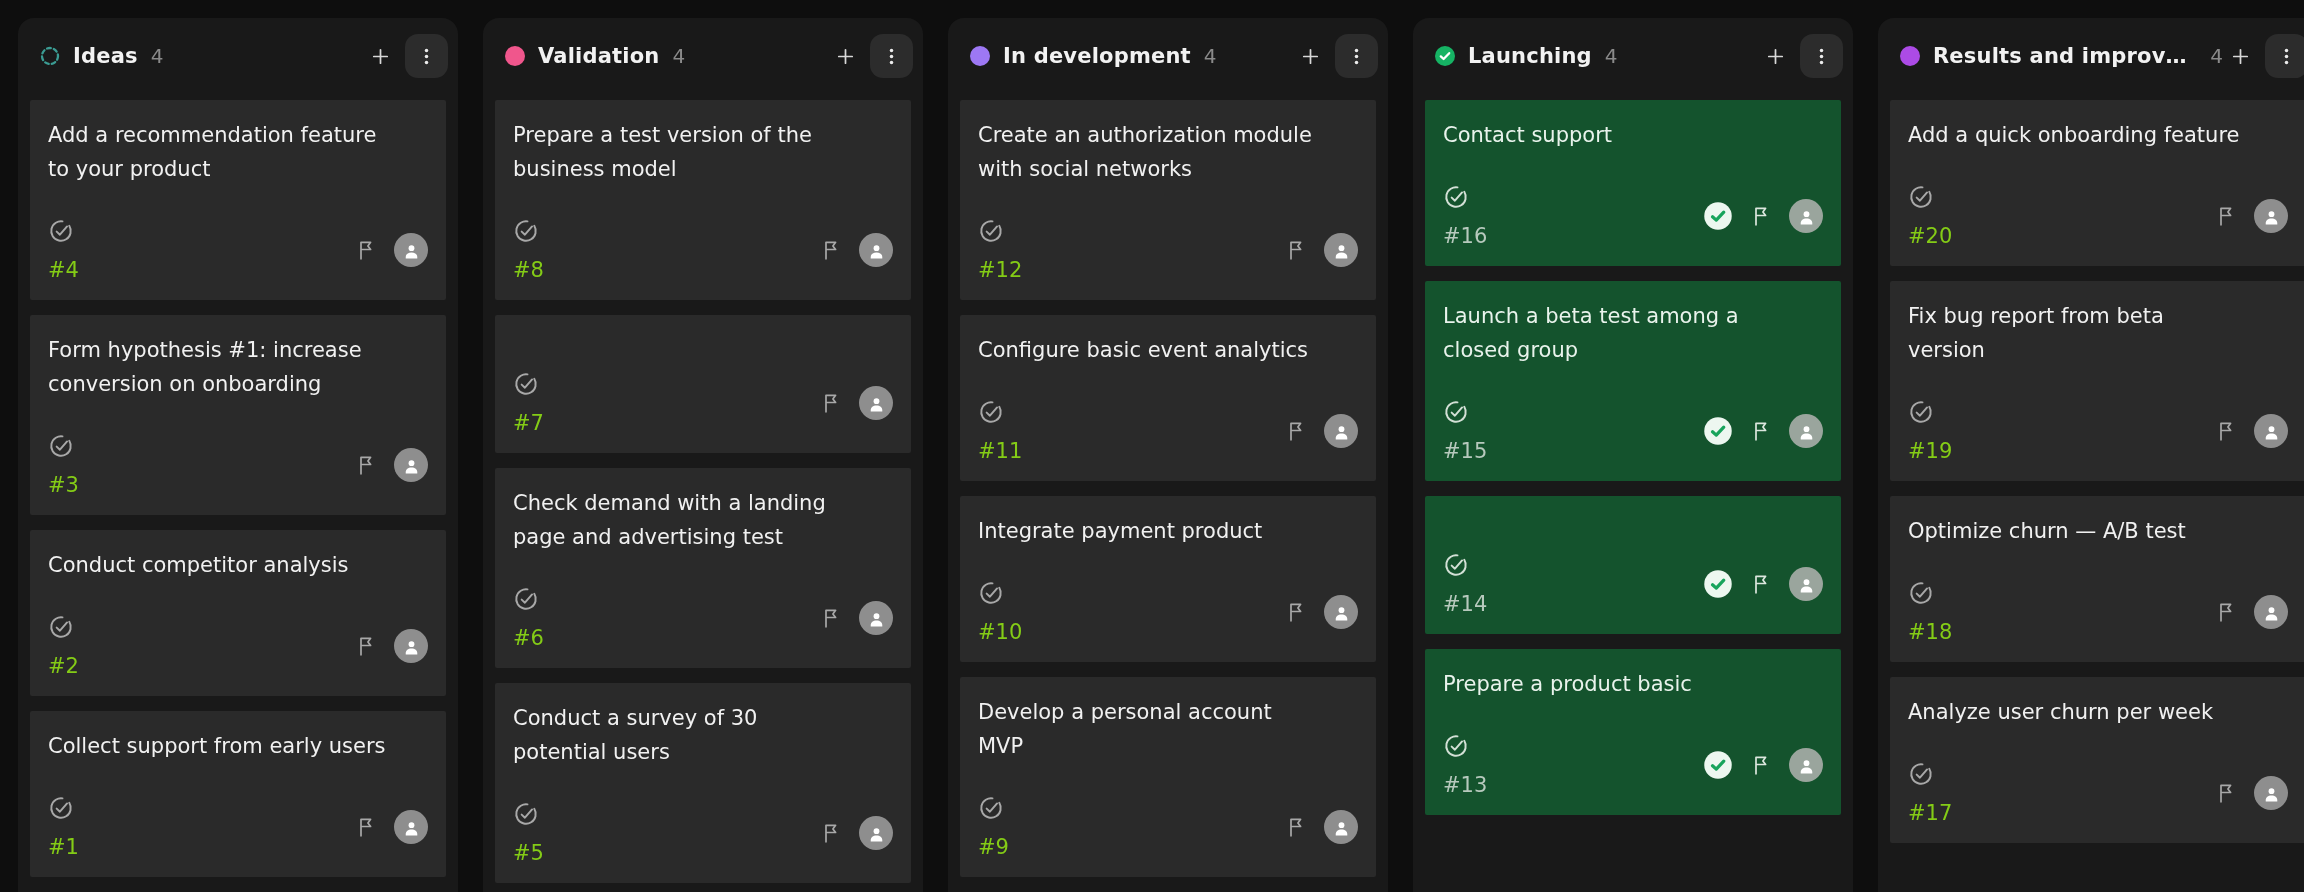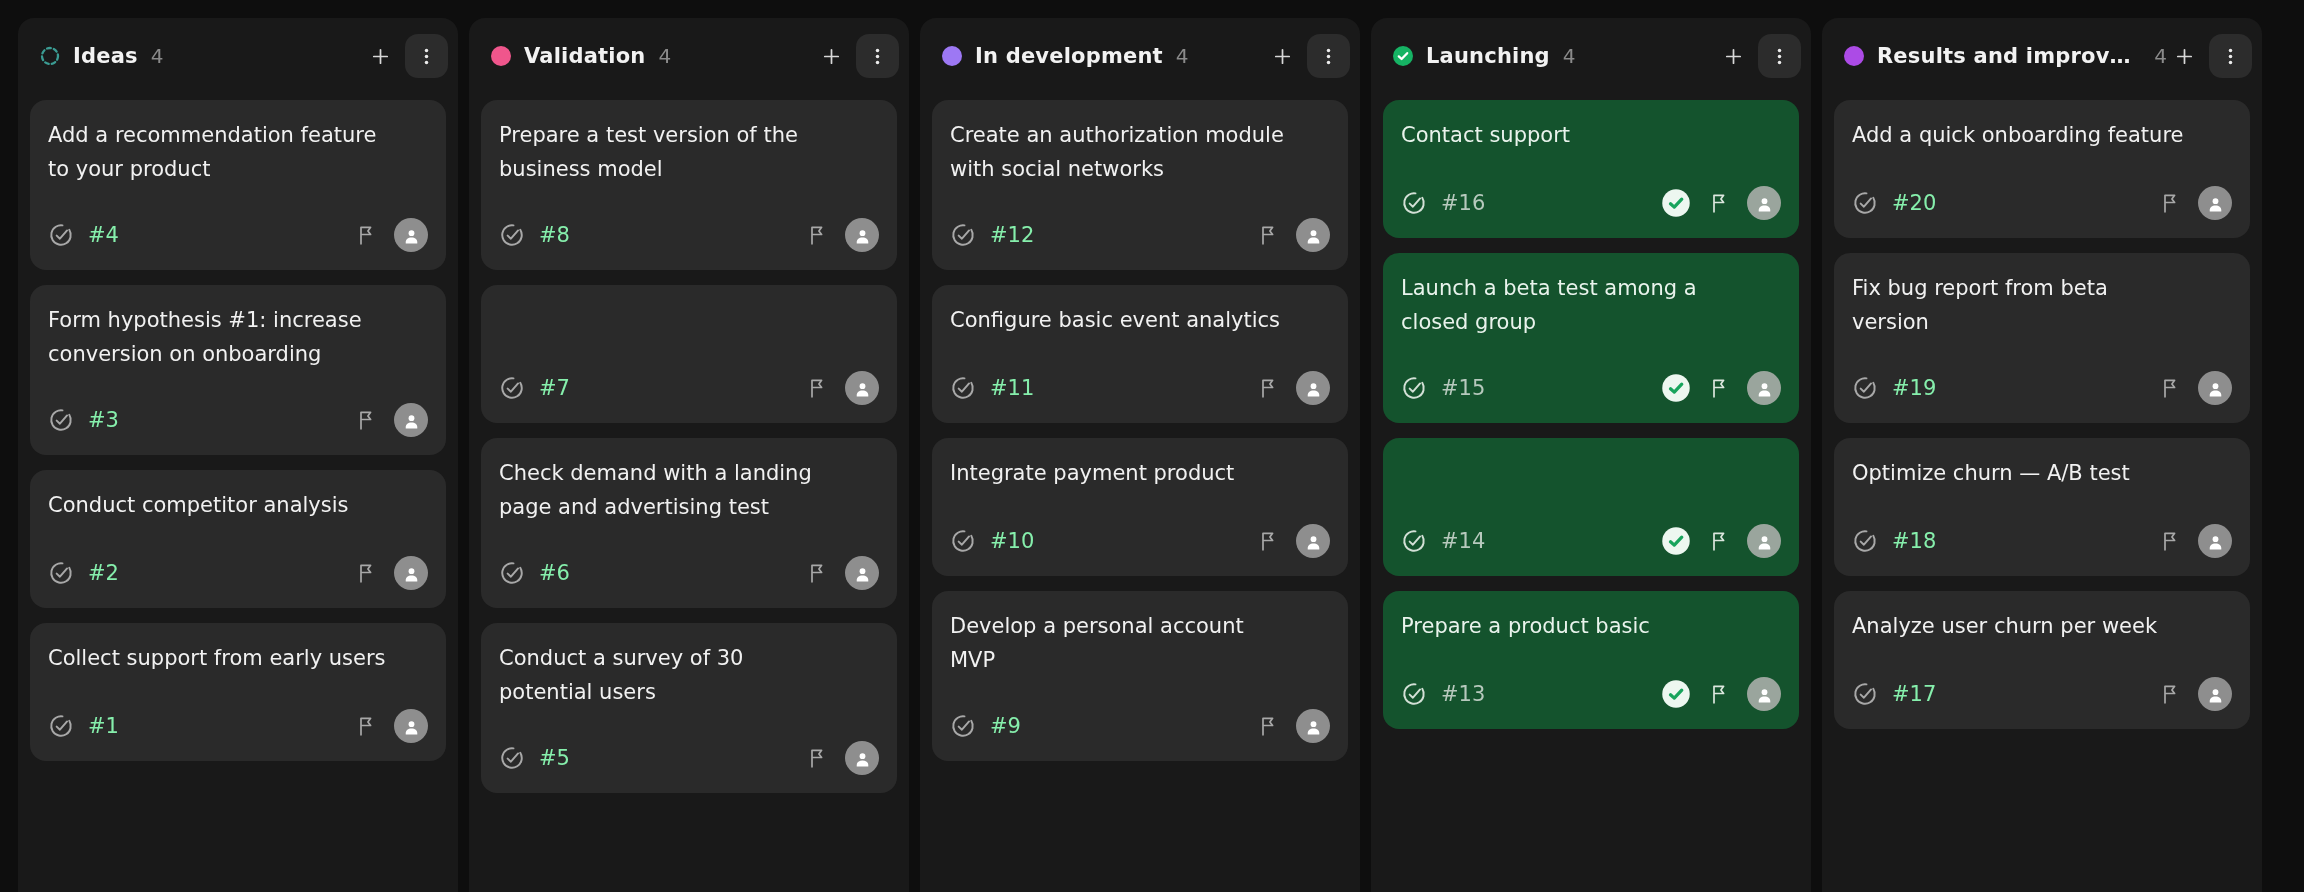--- a/index.html
+++ b/index.html
@@ -7,21 +7,21 @@
     margin: 0;
     padding: 0;
     width: 2304px;
     height: 892px;
     overflow: hidden;
     background: #0E0E0E;
     font-family: "DejaVu Sans", "Liberation Sans", sans-serif;
   }
   .board {
     display: flex;
-    gap: 11px;
+    gap: 25px;
     padding: 18px 14px 0 18px;
     height: 892px;
     box-sizing: border-box;
   }
   .column {
     width: 440px;
     min-width: 440px;
     height: 910px;
     background: #191919;
     border-radius: 16px;
@@ -95,21 +95,21 @@
   .cards {
     margin-top: 22px;
     padding: 0 12px 12px;
     display: flex;
     flex-direction: column;
     gap: 15px;
     overflow: hidden;
   }
   .card {
     background: #2A2A2A;
-    border-radius: 16px;
+    border-radius: 2px;
     padding: 18px;
     min-height: 138px;
     box-sizing: border-box;
     display: flex;
     flex-direction: column;
   }
   .card-title {
     font-size: 21px;
     line-height: 34px;
     color: #F1F1F1;
@@ -117,25 +117,26 @@
     margin: 0 0 32px 0;
   }
   .card-footer {
     margin-top: auto;
     display: flex;
     align-items: center;
     justify-content: space-between;
   }
   .card-meta {
     display: flex;
-    align-items: center;
+    align-items: flex-start;
     gap: 14px;
+    flex-direction: column;
   }
   .task-icon { width: 26px; height: 26px; color: #A8A8A8; }
-  .card-number { font-size: 21px; color: #86efac; }
+  .card-number { font-size: 21px; color: #84cc16; }
   .card-actions {
     display: flex;
     align-items: center;
     gap: 16px;
   }
   .flag-icon { width: 24px; height: 24px; color: #A8A8A8; }
   .badge-icon { width: 30px; height: 30px; }
   .avatar {
     width: 34px; height: 34px;
     border-radius: 50%;

